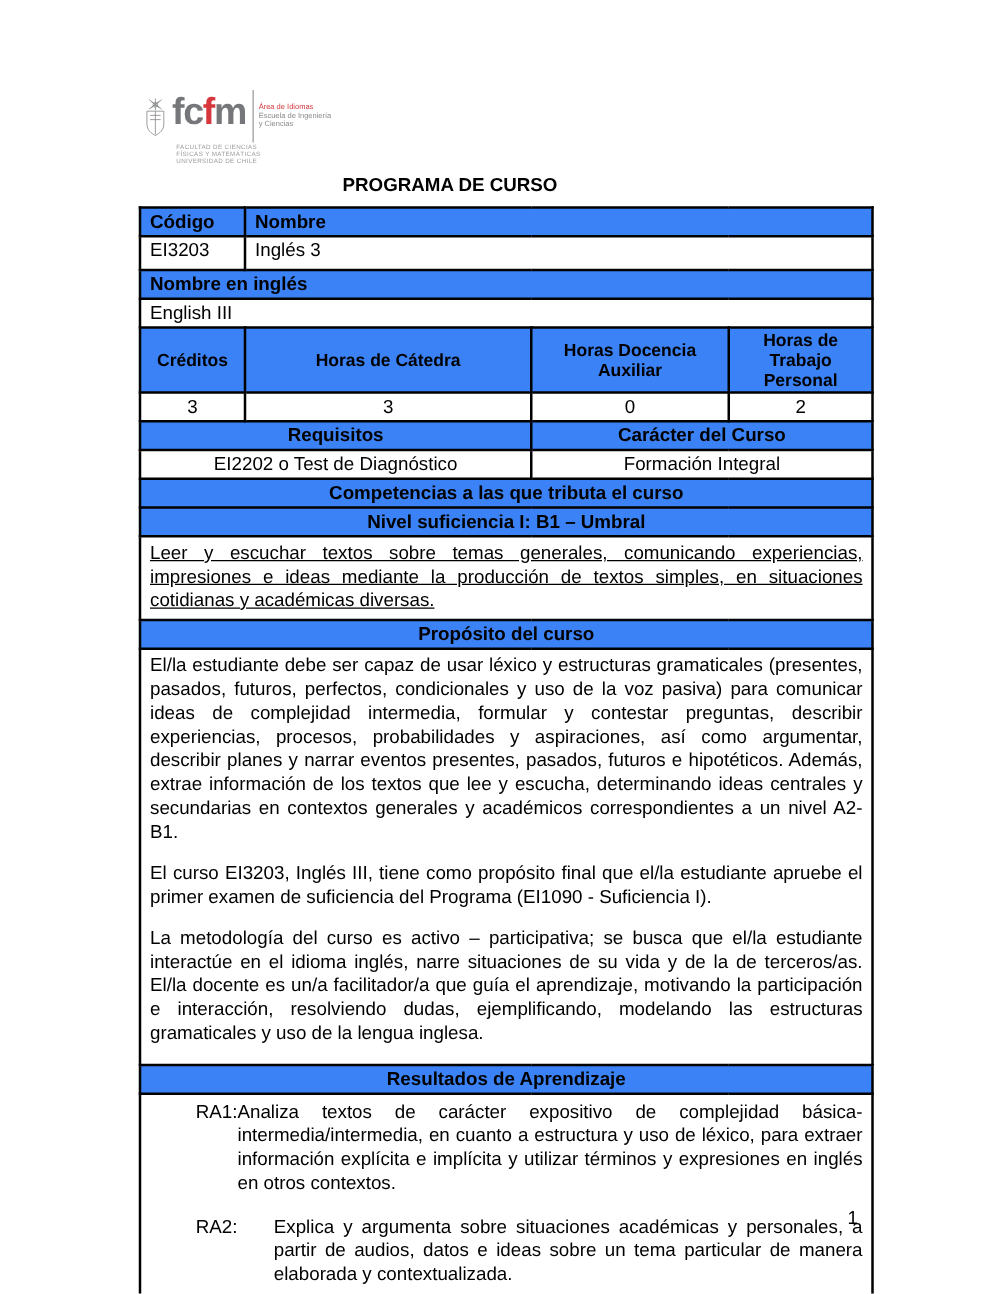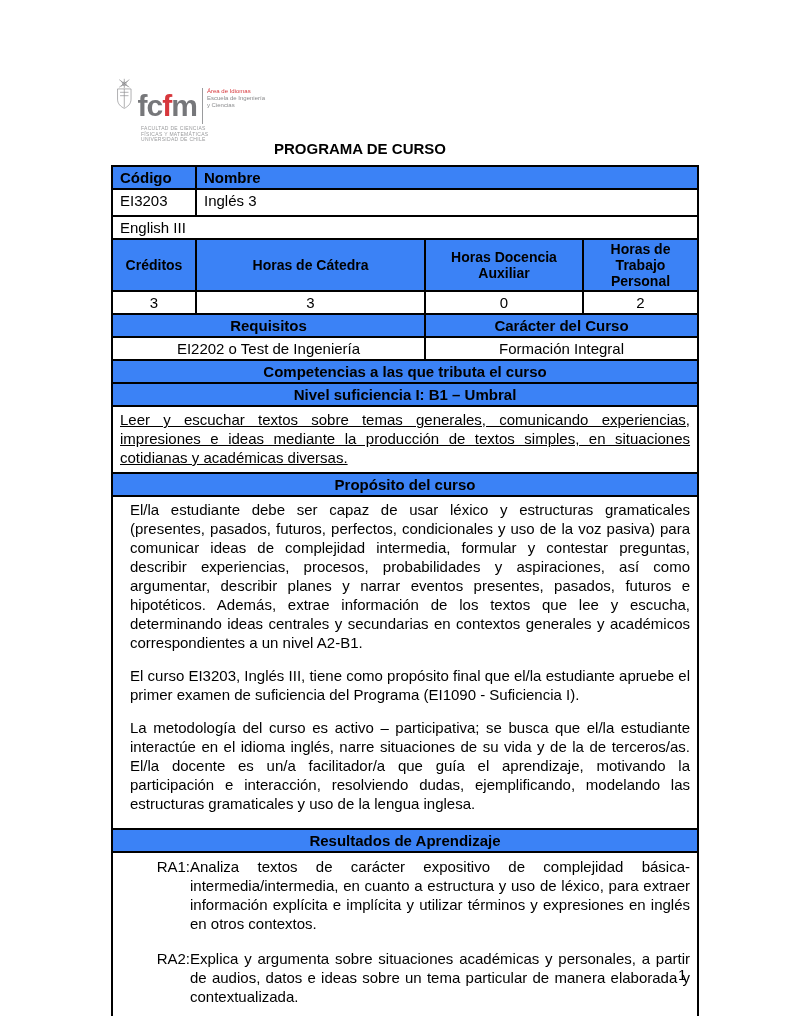--- a/index.html
+++ b/index.html
@@ -25,21 +25,20 @@
   .crest { width: 22px; height: 40px; margin-right: 4px; margin-top: 2px; }
   .fcfm-word {
     font-weight: bold;
     font-size: 30px;
     line-height: 36px;
     letter-spacing: -1px;
     color: #76777a;
     border-right: 1px solid #9a9b9d;
     padding-right: 5px;
     margin-right: 4px;
-    margin-top: 16px;
   }
   .fcfm-word .red-f { color: #d7373c; }
   .logo-tagline { display: flex; flex-direction: column; justify-content: center; }
   .logo-tagline div { font-size: 6px; line-height: 7px; color: #8a8b8d; white-space: nowrap; }
   .logo-tagline div:first-child { color: #d7373c; }
   .logo-caption { margin-left: 26px; margin-top: 2px; }
   .logo-caption div { font-size: 5px; line-height: 5.5px; color: #9a9b9d; letter-spacing: 0.3px; white-space: nowrap; }
 
   
   .doc-title {
@@ -69,25 +68,25 @@
     vertical-align: top;
   }
   .gray { background: #3b82f6; font-weight: bold; }
   .center { text-align: center; }
   .justify { text-align: justify; }
   .hdr-credits td { font-size: 14px; line-height: 16px; height: 52px; vertical-align: middle; }
   .row-short td { height: 19px; }
   .row-name td { height: 27px; }
   .no-bottom td { border-bottom: none; }
 
-  .proposito-cell p { margin: 0 0 14px 10px; }
+  .proposito-cell p { margin: 0 0 14px 0; }
   .proposito-cell { padding-top: 3px !important; }
 
   .ra-block { display: flex; margin-bottom: 16px; }
-  .ra-block:last-child { margin-bottom: 0; }
+  .ra-block:last-child { margin-bottom: 0; gap: 29px; }
   .ra-label { width: 70px; flex: 0 0 70px; text-align: right; }
   .ra-text { flex: 1; text-align: justify; }
   .ra-cell { padding-top: 4px !important; padding-bottom: 10px !important; }
 
   
   .page-number {
     position: absolute;
     left: 678px;
     top: 966px;
     font-size: 15px;
@@ -136,20 +135,23 @@
         <tr class="row-short">
       <td class="gray">Código</td>
       <td class="gray" colspan="3">Nombre</td>
     </tr>
     <tr class="row-name">
       <td>EI3203</td>
       <td colspan="3">Inglés 3</td>
     </tr>
 
     <tr class="row-short">
+      <td class="gray" colspan="4">Nombre en inglés</td>
+    </tr>
+    <tr class="row-short">
       <td colspan="4">English III</td>
     </tr>
 
     <tr class="hdr-credits">
       <td class="gray center">Créditos</td>
       <td class="gray center">Horas de Cátedra</td>
       <td class="gray center">Horas Docencia Auxiliar</td>
       <td class="gray center">Horas de Trabajo Personal</td>
     </tr>
     <tr class="row-short">
@@ -157,21 +159,21 @@
       <td class="center">3</td>
       <td class="center">0</td>
       <td class="center">2</td>
     </tr>
 
     <tr class="row-short">
       <td class="gray center" colspan="2">Requisitos</td>
       <td class="gray center" colspan="2">Carácter del Curso</td>
     </tr>
     <tr class="row-short">
-      <td class="center" colspan="2">EI2202 o Test de Ingeniería</td>
+      <td class="center" colspan="2">EI2202 o Test de Diagnóstico</td>
       <td class="center" colspan="2">Formación Integral</td>
     </tr>
 
     <tr class="row-short">
       <td class="gray center" colspan="4">Competencias a las que tributa el curso</td>
     </tr>
     <tr class="row-short">
       <td class="gray center" colspan="4">Nivel suficiencia I: B1 – Umbral</td>
     </tr>
     <tr>

